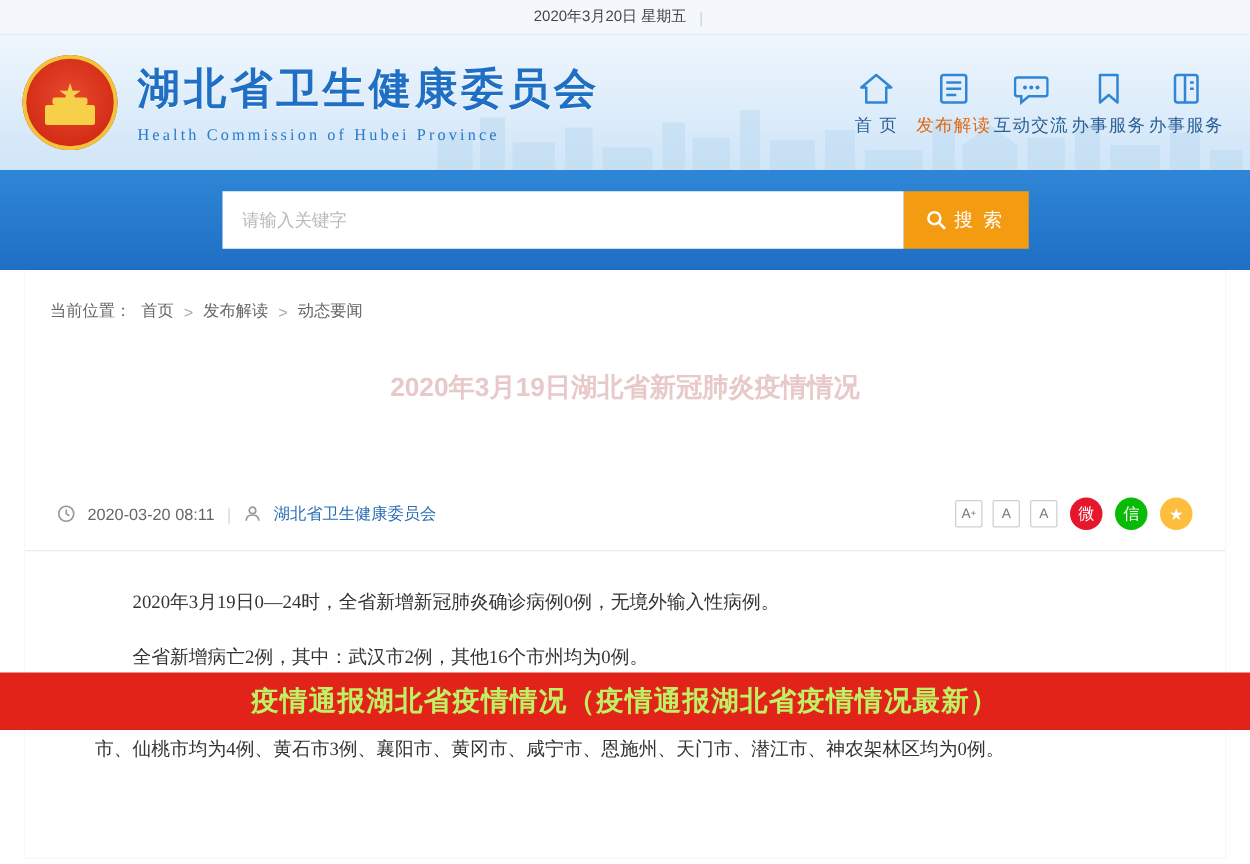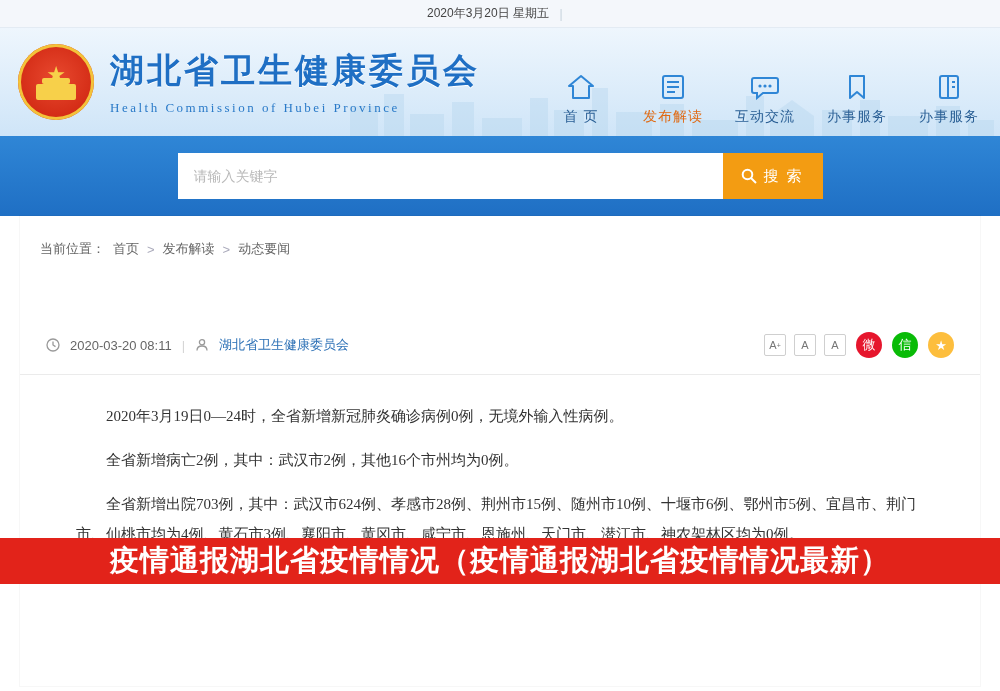--- a/index.html
+++ b/index.html
@@ -59,22 +59,22 @@
     font-size: 34px; font-weight: bold; color: #1f6fc4; letter-spacing: 3px;
     font-family: "Liberation Sans", sans-serif;
     text-shadow: 0 1px 0 #fff;
   }
   .en-title {
     margin-top: 6px;
     font-size: 13px; color: #2a7ac8; letter-spacing: 2.5px;
     font-family: "Liberation Serif", serif;
   }
   .nav {
-    position:absolute; right: 20px; top: 44px;
-    display:flex; gap: 30px;
+    position:absolute; right: 20px; top: 28px;
+    display:flex; 
   }
   .nav-item { width: 62px; text-align:center; cursor:pointer; }
   .nav-ico { height: 30px; display:flex; align-items:center; justify-content:center; }
   .nav-label { margin-top: 6px; font-size: 14px; color:#2a5f95; letter-spacing:1px; }
   .nav-item.active .nav-label { color:#e06a13; }
 
   
   .searchband {
     height: 80px;
     background: linear-gradient(180deg, #2f86d6 0%, #1f6fc4 100%);
@@ -125,21 +125,21 @@
 
   
   .headline-band {
     position:absolute; left:-20px; top: 322px;
     width: 1000px; height: 46px;
     background: #e2231a;
     display:flex; align-items:center;
   }
   .headline-band .hl {
     width:100%; text-align:center;
-    color:#ffffff; font-size: 29px; font-weight: bold; letter-spacing:1px;
+    color:#bef264; font-size: 22px; font-weight: bold; letter-spacing:1px;
     font-family: Liberation Mono, monospace;
   }
 
   .meta {
     margin-top: 74px;
     padding: 0 26px;
     display:flex; align-items:center; justify-content:space-between;
     border-bottom: 1px solid #ebebeb;
     padding-bottom: 16px;
   }
@@ -294,20 +294,21 @@
 
     <div class="crumb">
       <span class="lbl">当前位置：</span>
       <a>首页</a>
       <span class="arrow">&gt;</span>
       <a>发布解读</a>
       <span class="arrow">&gt;</span>
       <a>动态要闻</a>
     </div>
 
+    <div class="ghost-title">2020年3月19日湖北省新冠肺炎疫情情况</div>
 
     <div class="headline-band">
       <div class="hl">疫情通报湖北省疫情情况（疫情通报湖北省疫情情况最新）</div>
     </div>
 
     <div class="meta">
       <div class="meta-left">
         <span>
           <svg width="14" height="14" viewBox="0 0 14 14">
               <circle cx="7" cy="7" r="6" fill="none" stroke="#999" stroke-width="1.3"></circle>

